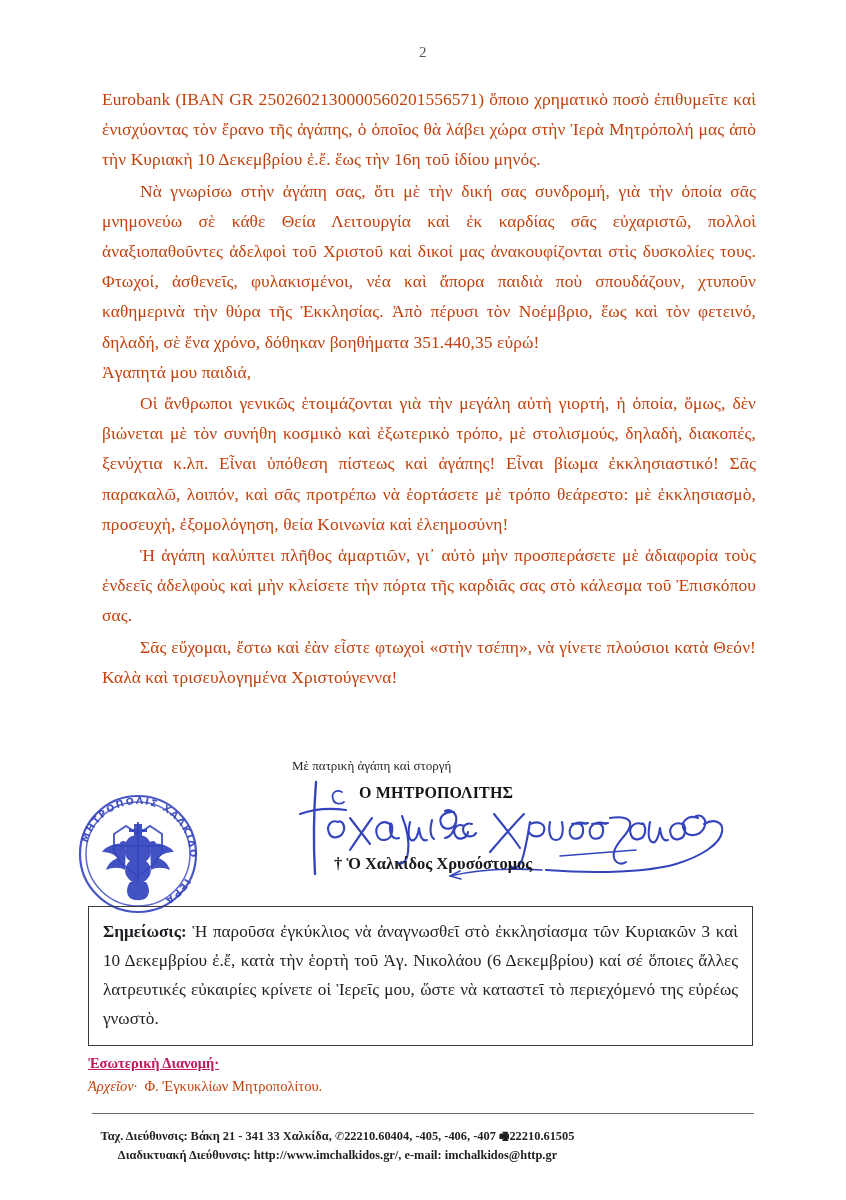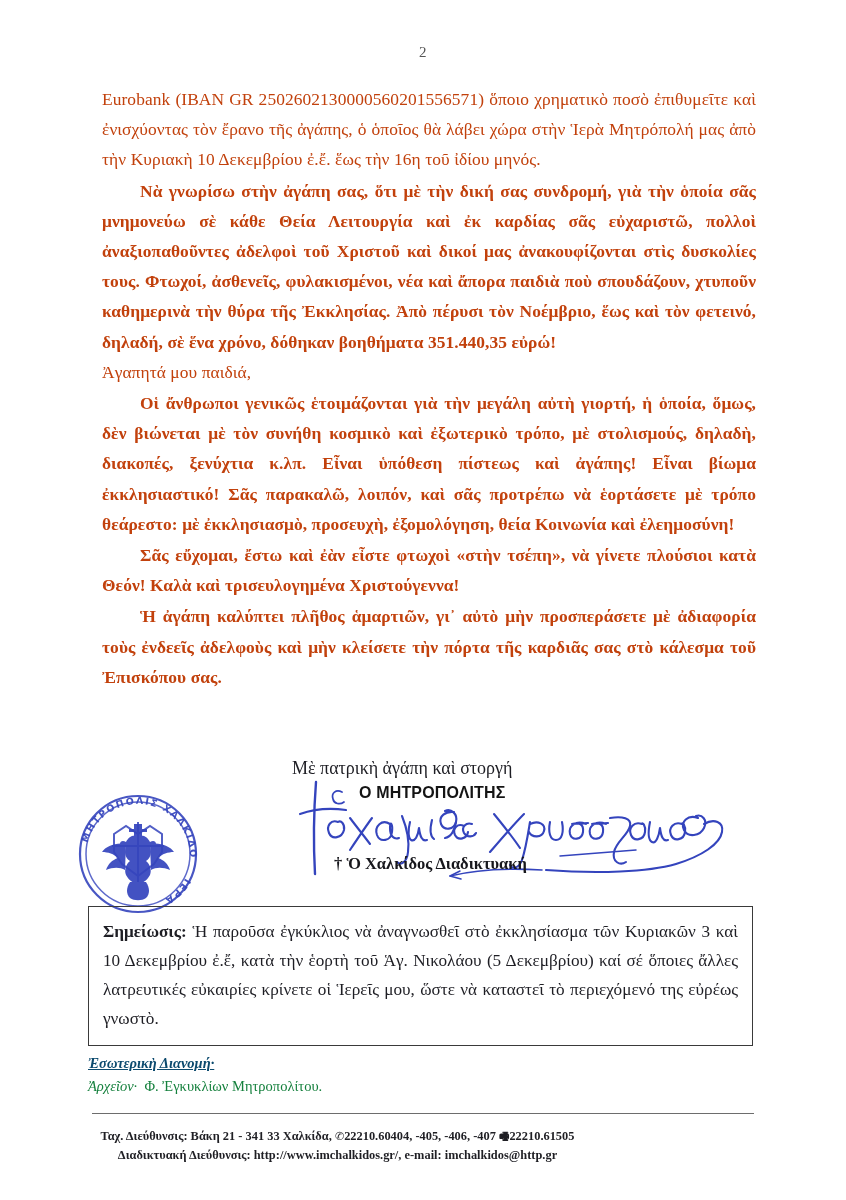--- a/index.html
+++ b/index.html
@@ -41,49 +41,49 @@
 
   p.para {
     margin: 0 0 0 0;
     font-size: 17.4px;
     line-height: 30.2px;
     text-align: justify;
     text-justify: inter-word;
     color: #c2410c;
     letter-spacing: .005em;
   }
-  p.para.indent { text-indent: 38px; font-weight: bold; }
+  p.para.indent { text-indent: 38px; }
   p.gap-sm { margin-top: 1px; }
   p.gap-lg { }
 
   
   .closing-wrap {
     position: absolute;
     left: 102px;
     top: 758px;
     width: 654px;
     height: 150px;
   }
   .closing-line {
     position: absolute;
     left: 190px;
     top: 0px;
-    font-size: 18px;
+    font-size: 13px;
     color: #1e1e24;
     white-space: nowrap;
   }
   .title-line {
     position: absolute;
     left: 257px;
     top: 26px;
     font-size: 16px;
     font-weight: bold;
     color: #141414;
     white-space: nowrap;
-    font-family: Liberation Sans, sans-serif;
+    font-family: Liberation Serif, serif;
     letter-spacing: .01em;
     transform: scaleY(1.05);
   }
   .printed-name {
     position: absolute;
     left: 232px;
     top: 96px;
     font-size: 16.5px;
     font-weight: bold;
     color: #17171c;
@@ -135,28 +135,27 @@
   .dist-wrap {
     position: absolute;
     left: 88px;
     top: 1053px;
     width: 665px;
   }
   .dist-title {
     font-size: 14.5px;
     font-weight: bold;
     text-decoration: underline;
-    color: #0c4a6e;
+    color: #be185d;
     margin: 0;
     line-height: 20px;
-    font-style: italic;
   }
   .dist-line {
     font-size: 14.5px;
-    color: #15803d;
+    color: #c2410c;
     margin: 3px 0 0 0;
     line-height: 20px;
   }
   .dist-line .ital { font-style: italic; }
 
   
   .footer-rule {
     position: absolute;
     left: 92px;
     top: 1113px;
@@ -185,22 +184,22 @@
 
 <div id="page">
 
   <div class="page-number">2</div>
 
   <div class="body-col">
     <p class="para">Eurobank (IBAN GR 2502602130000560201556571) ὅποιο χρηματικὸ ποσὸ ἐπιθυμεῖτε καὶ ἐνισχύοντας τὸν ἔρανο τῆς ἀγάπης, ὁ ὁποῖος θὰ λάβει χώρα στὴν Ἱερὰ Μητρόπολή μας ἀπὸ τὴν Κυριακὴ 10 Δεκεμβρίου ἐ.ἔ. ἕως τὴν 16η τοῦ ἰδίου μηνός.</p>
     <p class="para indent gap-sm">Νὰ γνωρίσω στὴν ἀγάπη σας, ὅτι μὲ τὴν δική σας συνδρομή, γιὰ τὴν ὁποία σᾶς μνημονεύω σὲ κάθε Θεία Λειτουργία καὶ ἐκ καρδίας σᾶς εὐχαριστῶ, πολλοὶ ἀναξιοπαθοῦντες ἀδελφοὶ τοῦ Χριστοῦ καὶ δικοί μας ἀνακουφίζονται στὶς δυσκολίες τους. Φτωχοί, ἀσθενεῖς, φυλακισμένοι, νέα καὶ ἄπορα παιδιὰ ποὺ σπουδάζουν, χτυποῦν καθημερινὰ τὴν θύρα τῆς Ἐκκλησίας. Ἀπὸ πέρυσι τὸν Νοέμβριο, ἕως καὶ τὸν φετεινό, δηλαδή, σὲ ἕνα χρόνο, δόθηκαν βοηθήματα 351.440,35 εὐρώ!</p>
     <p class="para gap-lg">Ἀγαπητά μου παιδιά,</p>
     <p class="para indent gap-sm">Οἱ ἄνθρωποι γενικῶς ἑτοιμάζονται γιὰ τὴν μεγάλη αὐτὴ γιορτή, ἡ ὁποία, ὅμως, δὲν βιώνεται μὲ τὸν συνήθη κοσμικὸ καὶ ἐξωτερικὸ τρόπο, μὲ στολισμούς, δηλαδὴ, διακοπές, ξενύχτια κ.λπ. Εἶναι ὑπόθεση πίστεως καὶ ἀγάπης! Εἶναι βίωμα ἐκκλησιαστικό! Σᾶς παρακαλῶ, λοιπόν, καὶ σᾶς προτρέπω νὰ ἑορτάσετε μὲ τρόπο θεάρεστο: μὲ ἐκκλησιασμὸ, προσευχὴ, ἐξομολόγηση, θεία Κοινωνία καὶ ἐλεημοσύνη!</p>
+    <p class="para indent gap-sm">Ἡ ἀγάπη καλύπτει πλῆθος ἁμαρτιῶν, γι᾽ αὐτὸ μὴν προσπεράσετε μὲ ἀδιαφορία τοὺς ἐνδεεῖς ἀδελφοὺς καὶ μὴν κλείσετε τὴν πόρτα τῆς καρδιᾶς σας στὸ κάλεσμα τοῦ Ἐπισκόπου σας.</p>
     <p class="para indent gap-sm">Σᾶς εὔχομαι, ἔστω καὶ ἐὰν εἶστε φτωχοὶ «στὴν τσέπη», νὰ γίνετε πλούσιοι κατὰ Θεόν! Καλὰ καὶ τρισευλογημένα Χριστούγεννα!</p>
-    <p class="para indent gap-sm">Ἡ ἀγάπη καλύπτει πλῆθος ἁμαρτιῶν, γι᾽ αὐτὸ μὴν προσπεράσετε μὲ ἀδιαφορία τοὺς ἐνδεεῖς ἀδελφοὺς καὶ μὴν κλείσετε τὴν πόρτα τῆς καρδιᾶς σας στὸ κάλεσμα τοῦ Ἐπισκόπου σας.</p>
   </div>
 
   <div class="closing-wrap">
     <div class="closing-line">Μὲ πατρικὴ ἀγάπη καὶ στοργή</div>
     <div class="title-line">Ο ΜΗΤΡΟΠΟΛΙΤΗΣ</div>
 
     <svg class="signature" viewBox="0 0 470 110" aria-hidden="true">
       <g fill="none" stroke="#3444bd" stroke-width="2.1" stroke-linecap="round" stroke-linejoin="round">
 
         <path d="M18 4 C16 30, 15 60, 17 96" stroke-width="2.4"></path>
@@ -247,21 +246,21 @@
         <path d="M400 40 C390 36, 382 44, 386 52 C390 60, 402 58, 406 50 C410 42, 404 36, 398 38"></path>
         <path d="M406 46 C416 40, 426 44, 424 54 C422 66, 404 78, 378 86 C350 94, 300 96, 248 92"></path>
 
         <path d="M244 92 C210 90, 176 92, 152 98" stroke-width="1.6"></path>
         <path d="M152 98 L162 93 M152 98 L163 101" stroke-width="1.5"></path>
 
         <path d="M262 78 C288 76, 312 74, 338 72" stroke-width="1.5"></path>
       </g>
     </svg>
 
-    <div class="printed-name">† Ὁ Χαλκίδος Διαδικτυακή</div>
+    <div class="printed-name">† Ὁ Χαλκίδος Χρυσόστομος</div>
   </div>
 
   <svg class="seal" viewBox="0 0 140 140" aria-hidden="true">
     <defs>
       <path id="sealArcTop" d="M 18,74 A 52,52 0 1 1 122,74" fill="none"></path>
       <path id="sealArcBot" d="M 124,70 A 54,54 0 1 1 16,70" fill="none"></path>
     </defs>
     <g stroke="#3444bd" fill="none">
       <circle cx="70" cy="72" r="58" stroke-width="2.2" opacity=".9"></circle>
       <circle cx="70" cy="72" r="52" stroke-width="1.5" opacity=".8"></circle>
@@ -284,21 +283,21 @@
       <text>
         <textPath href="#sealArcTop" startOffset="8%">ΜΗΤΡΟΠΟΛΙΣ ΧΑΛΚΙΔΟΣ</textPath>
       </text>
       <text>
         <textPath href="#sealArcBot" startOffset="16%">ΙΕΡΑ</textPath>
       </text>
     </g>
   </svg>
 
   <div class="note-box">
-    <p class="note-text"><span class="note-label">Σημείωσις:</span><span> Ἡ παροῦσα ἐγκύκλιος νὰ ἀναγνωσθεῖ στὸ ἐκκλησίασμα τῶν Κυριακῶν 3 καὶ 10 Δεκεμβρίου ἐ.ἔ, κατὰ τὴν ἑορτὴ τοῦ Ἁγ. Νικολάου (5 Δεκεμβρίου) καί σέ ὅποιες ἄλλες λατρευτικές εὐκαιρίες κρίνετε οἱ Ἱερεῖς μου, ὥστε νὰ καταστεῖ τὸ περιεχόμενό της εὐρέως γνωστὸ.</span></p>
+    <p class="note-text"><span class="note-label">Σημείωσις:</span><span> Ἡ παροῦσα ἐγκύκλιος νὰ ἀναγνωσθεῖ στὸ ἐκκλησίασμα τῶν Κυριακῶν 3 καὶ 10 Δεκεμβρίου ἐ.ἔ, κατὰ τὴν ἑορτὴ τοῦ Ἁγ. Νικολάου (6 Δεκεμβρίου) καί σέ ὅποιες ἄλλες λατρευτικές εὐκαιρίες κρίνετε οἱ Ἱερεῖς μου, ὥστε νὰ καταστεῖ τὸ περιεχόμενό της εὐρέως γνωστὸ.</span></p>
   </div>
 
   <div class="dist-wrap">
     <p class="dist-title">Ἐσωτερικὴ Διανομή·</p>
     <p class="dist-line"><span class="ital">Ἀρχεῖον·</span>&nbsp; <span>Φ. Ἐγκυκλίων Μητροπολίτου.</span></p>
   </div>
 
   <div class="footer-rule"></div>
   <div class="footer">
     <div class="footer-line"><span>Ταχ. Διεύθυνσις: Βάκη 21 - 341 33  Χαλκίδα, </span><span class="sym">✆</span><span>22210.60404, -405, -406, -407 </span><span class="sym">🖷</span><span>22210.61505</span></div>

